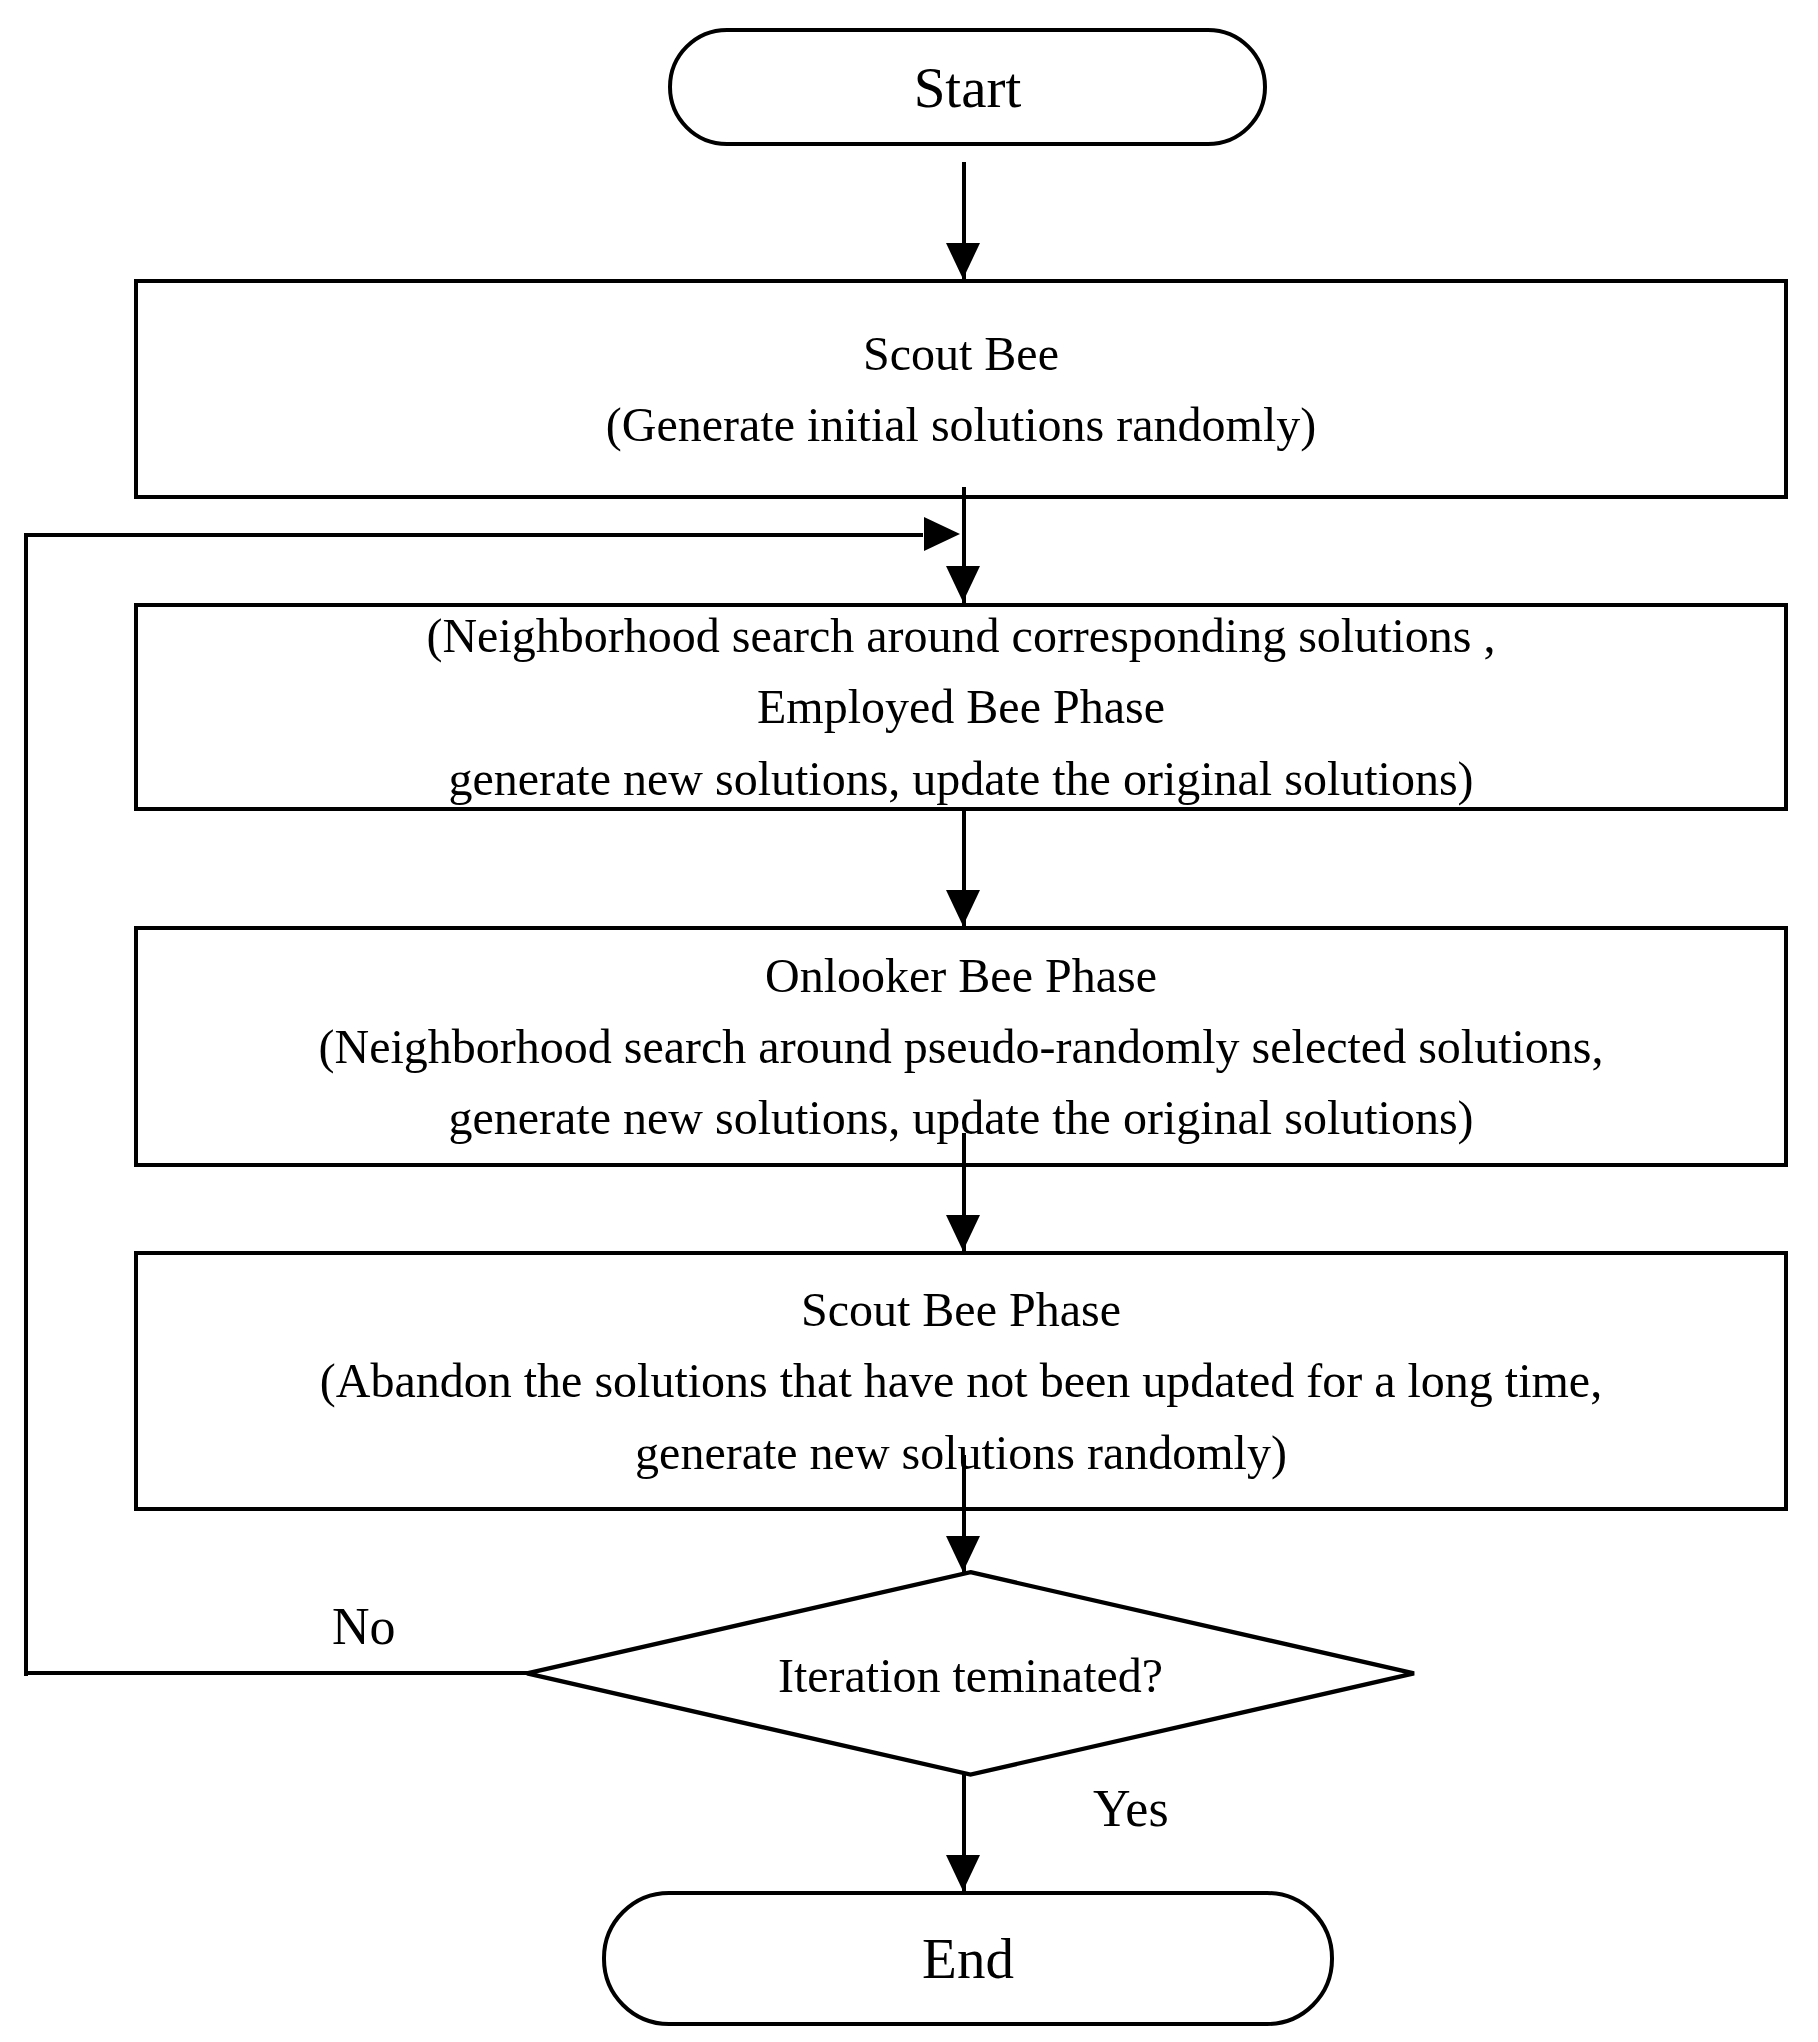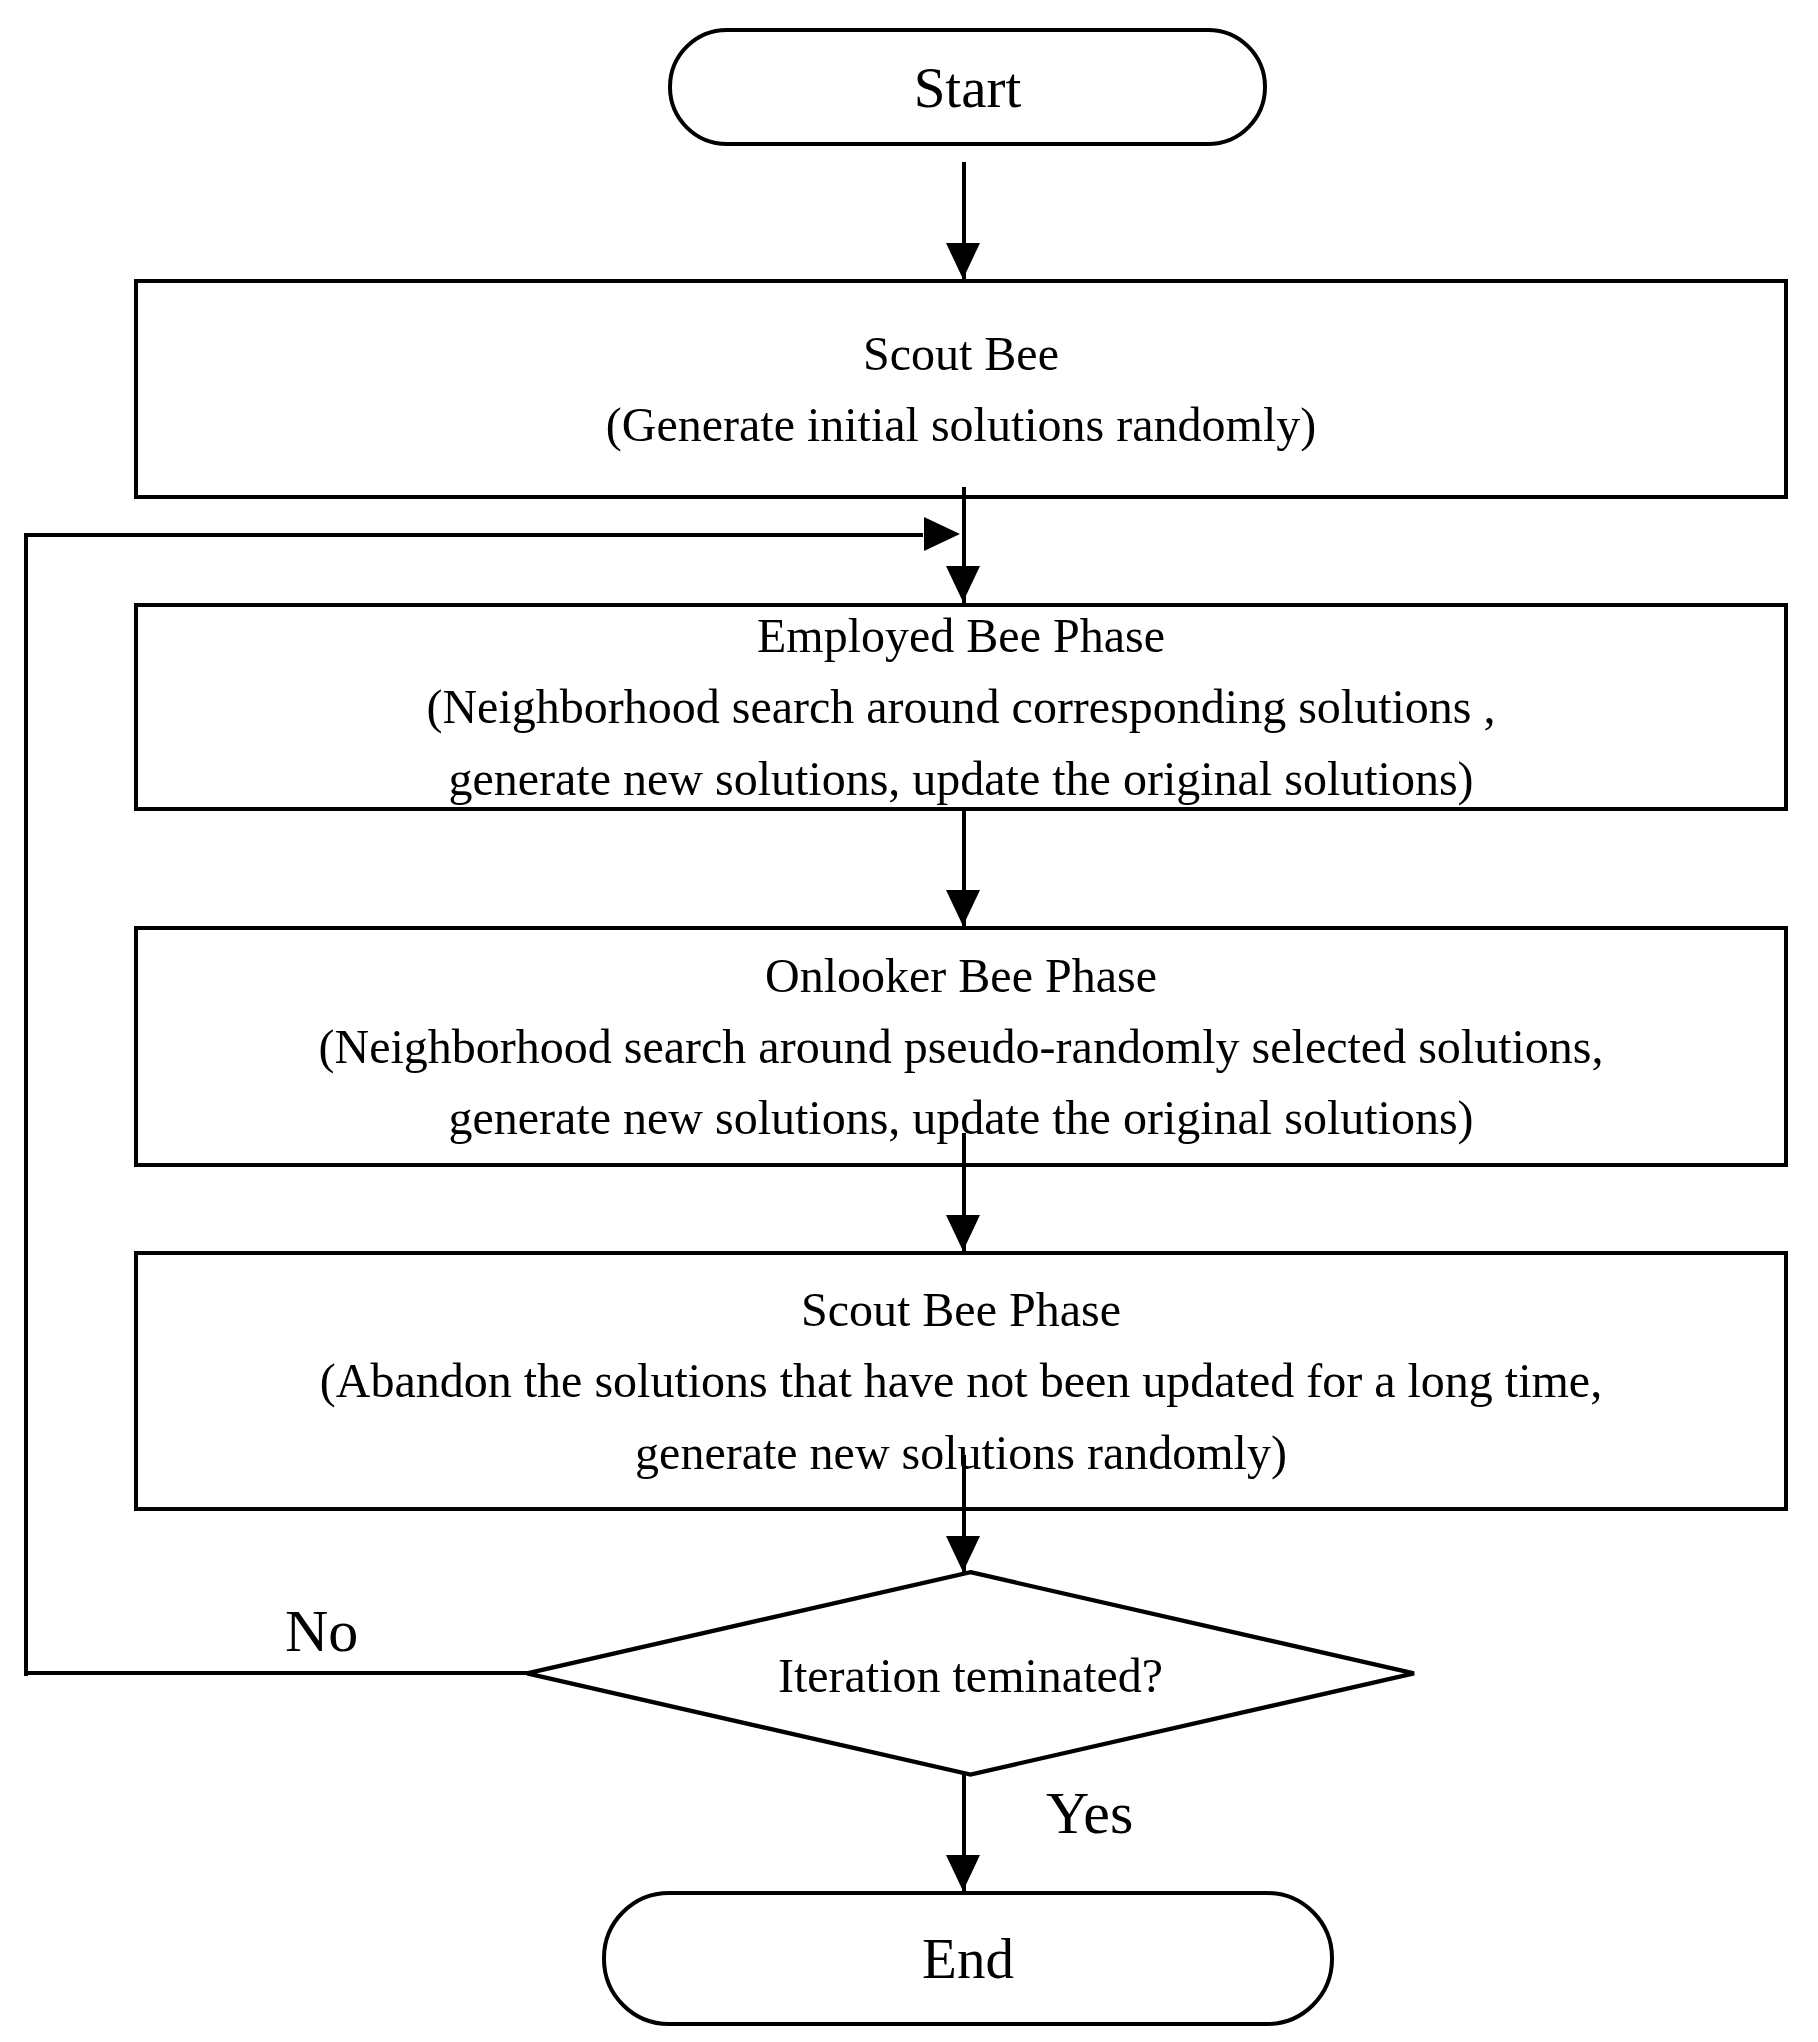--- a/index.html
+++ b/index.html
@@ -84,23 +84,24 @@
     width: 0;
     height: 0;
     border-top: 17.3px solid transparent;
     border-bottom: 17.3px solid transparent;
     border-left: 36px solid #000000;
   }
 
   
   .branch-label {
     position: absolute;
-    font-size: 60px;
+    font-size: 52px;
     line-height: 1;
     white-space: nowrap;
+    margin-left: 47px;
   }
   #label-no  { left: 285px;  top: 1601px; }
   #label-yes { left: 1046px; top: 1783px; }
 </style>
 </head>
 <body>
 
 <div id="flowchart">
 
   <div class="node terminator" id="node-start">
@@ -117,22 +118,22 @@
 
   <div class="vline" style="left:962px; top:487px; height:116px;"></div>
   <div class="arrow-down" style="left:946px; top:566px;"></div>
 
   <div class="hline" style="left:26px; top:1671px; width:502px;"></div>
   <div class="vline" style="left:24px; top:533px; height:1143px;"></div>
   <div class="hline" style="left:24px; top:533px; width:899px;"></div>
   <div class="arrow-right" style="left:924px; top:517px;"></div>
 
   <div class="node process" id="node-employed">
+    <div class="line">(Neighborhood search around corresponding solutions ,</div>
     <div class="line">Employed Bee Phase</div>
-    <div class="line">(Neighborhood search around corresponding solutions ,</div>
     <div class="line">generate new solutions, update the original solutions)</div>
   </div>
 
   <div class="vline" style="left:962px; top:810px; height:116px;"></div>
   <div class="arrow-down" style="left:946px; top:890px;"></div>
 
   <div class="node process" id="node-onlooker">
     <div class="line">Onlooker Bee Phase</div>
     <div class="line">(Neighborhood search around pseudo-randomly selected solutions,</div>
     <div class="line">generate new solutions, update the original solutions)</div>

